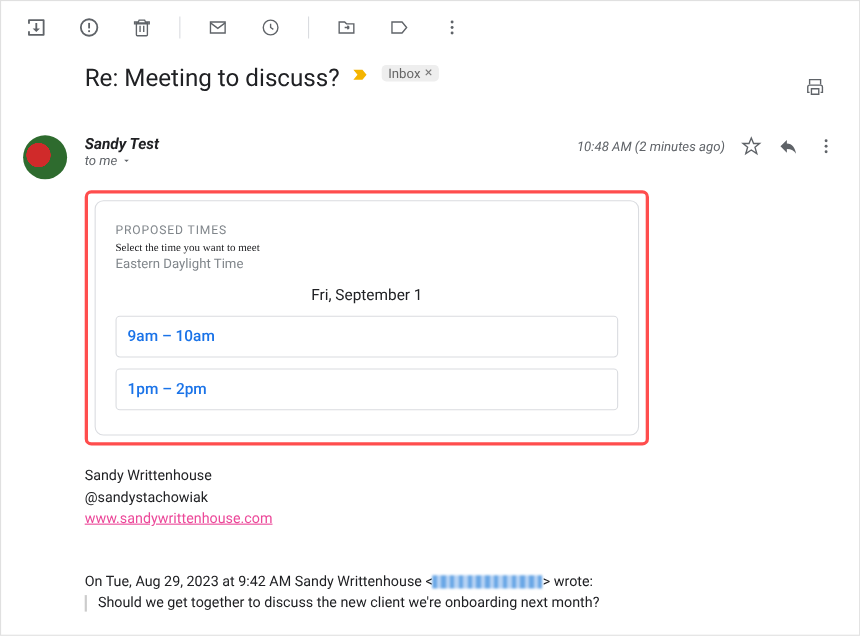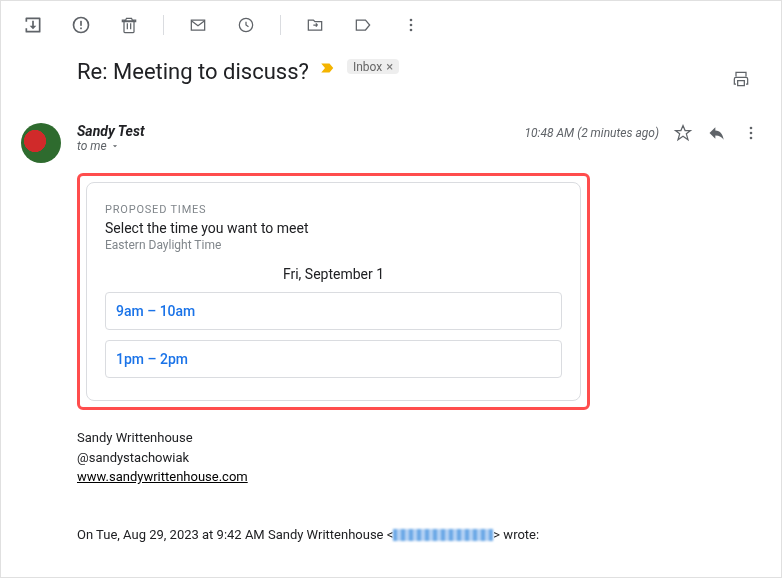--- a/index.html
+++ b/index.html
@@ -97,37 +97,37 @@
     border-radius: 8px;
     padding: 20px 18px 22px 18px;
   }
   .pt-label {
     font-size: 11px;
     letter-spacing: 0.8px;
     color: #80868b;
     text-transform: uppercase;
     margin-bottom: 4px;
   }
-  .pt-prompt { font-size: 14px; margin-bottom: 2px; }
+  .pt-prompt { font-size: 10px; margin-bottom: 2px; font-family: Liberation Serif, serif; }
   .pt-tz { font-size: 12px; color: #80868b; margin-bottom: 14px; }
   .pt-date { text-align: center; font-size: 14px; margin-bottom: 10px; }
   .slot {
     border: 1px solid #dadce0;
     border-radius: 4px;
     text-align: left;
     padding: 10px;
     color: #1a73e8;
     font-weight: 500;
     font-size: 14px;
     margin-bottom: 10px;
     cursor: pointer;
   }
   .slot:last-child { margin-bottom: 0; }
   .sig { font-size: 13px; line-height: 1.5; margin-bottom: 40px; }
-  .sig a { color: #000000; }
+  .sig a { color: #ec4899; }
   .quoted-head { font-size: 13px; margin-bottom: 4px; }
   .redact { display:inline-block; width: 100px; height: 12px; background: repeating-linear-gradient(90deg,#6aa7e6 0 4px,#b5d2f3 4px 8px); vertical-align: middle; filter: blur(1px); }
   .quote-bar {
     border-left: 2px solid #ccc;
     padding-left: 10px;
     font-size: 13px;
   }
 </style>
 </head>
 <body>
@@ -246,14 +246,15 @@
 
     <div class="sig">
       <div>Sandy Writtenhouse</div>
       <div>@sandystachowiak</div>
       <a href="#">www.sandywrittenhouse.com</a>
     </div>
 
     <div class="quoted-head">
       <span>On Tue, Aug 29, 2023 at 9:42 AM Sandy Writtenhouse &lt;</span><span class="redact"></span><span>&gt; wrote:</span>
     </div>
+    <div class="quote-bar">Should we get together to discuss the new client we're onboarding next month?</div>
   </div>
 </div>
 
 </body></html>

